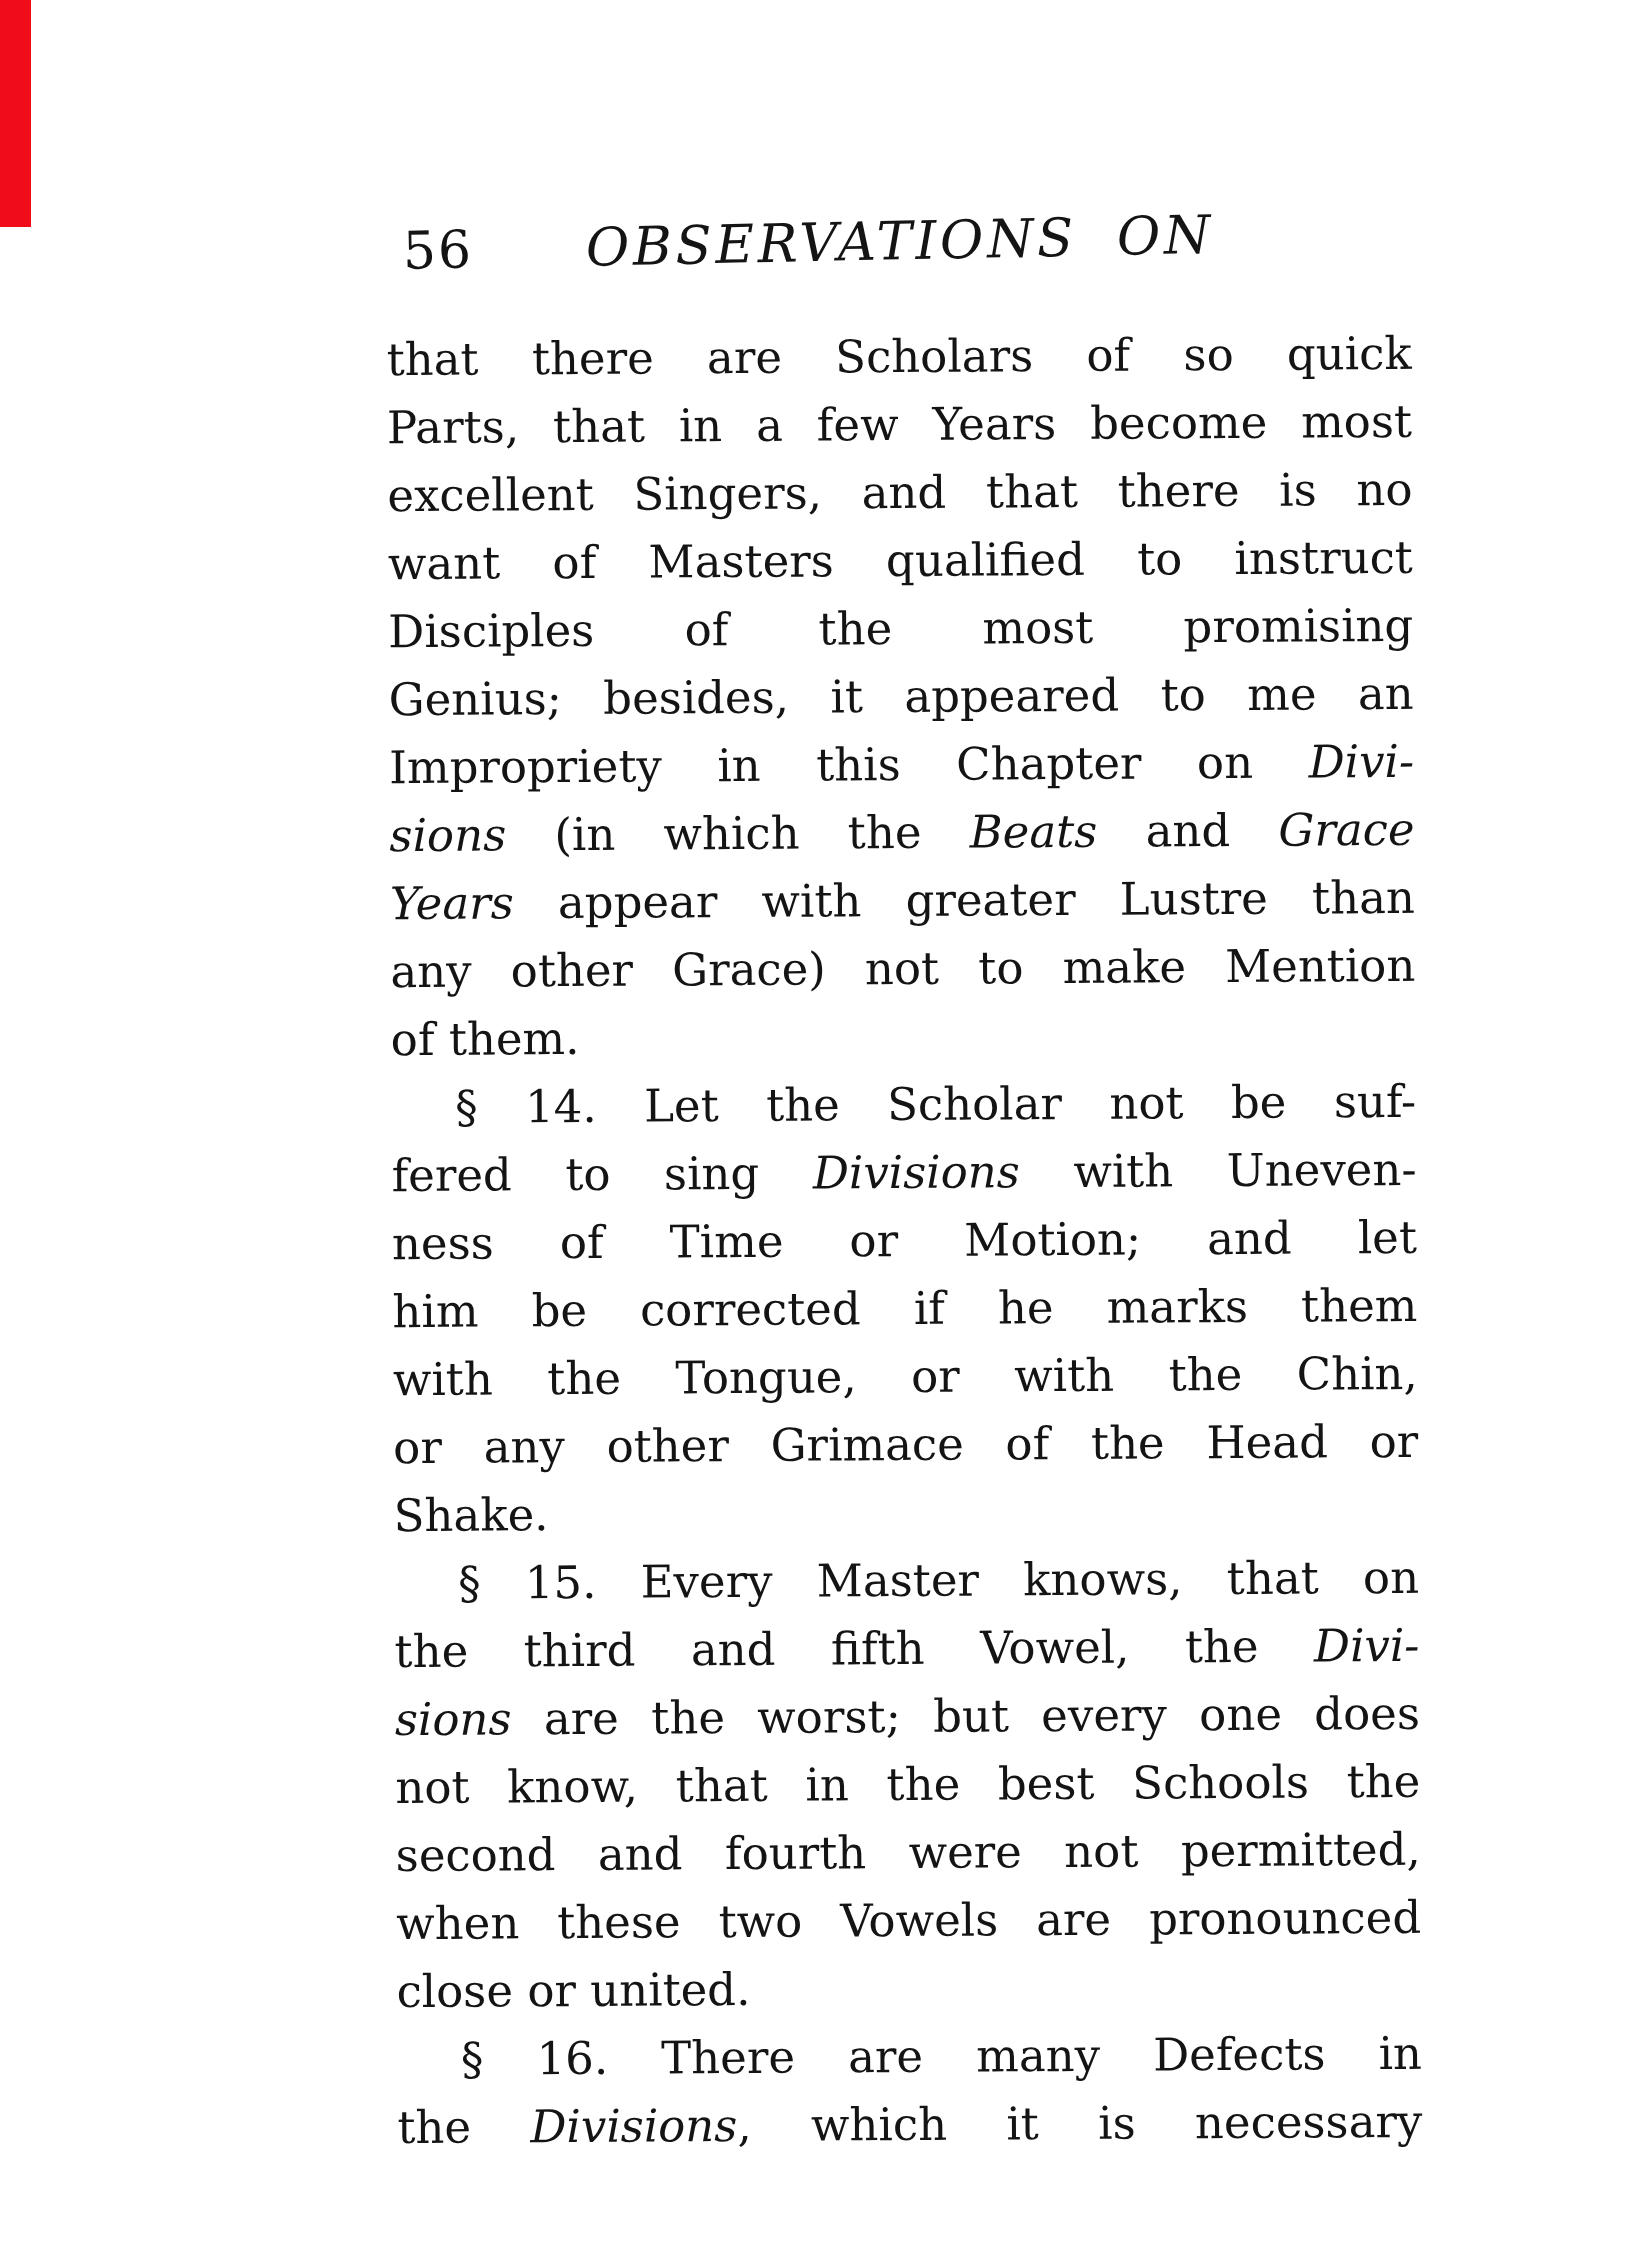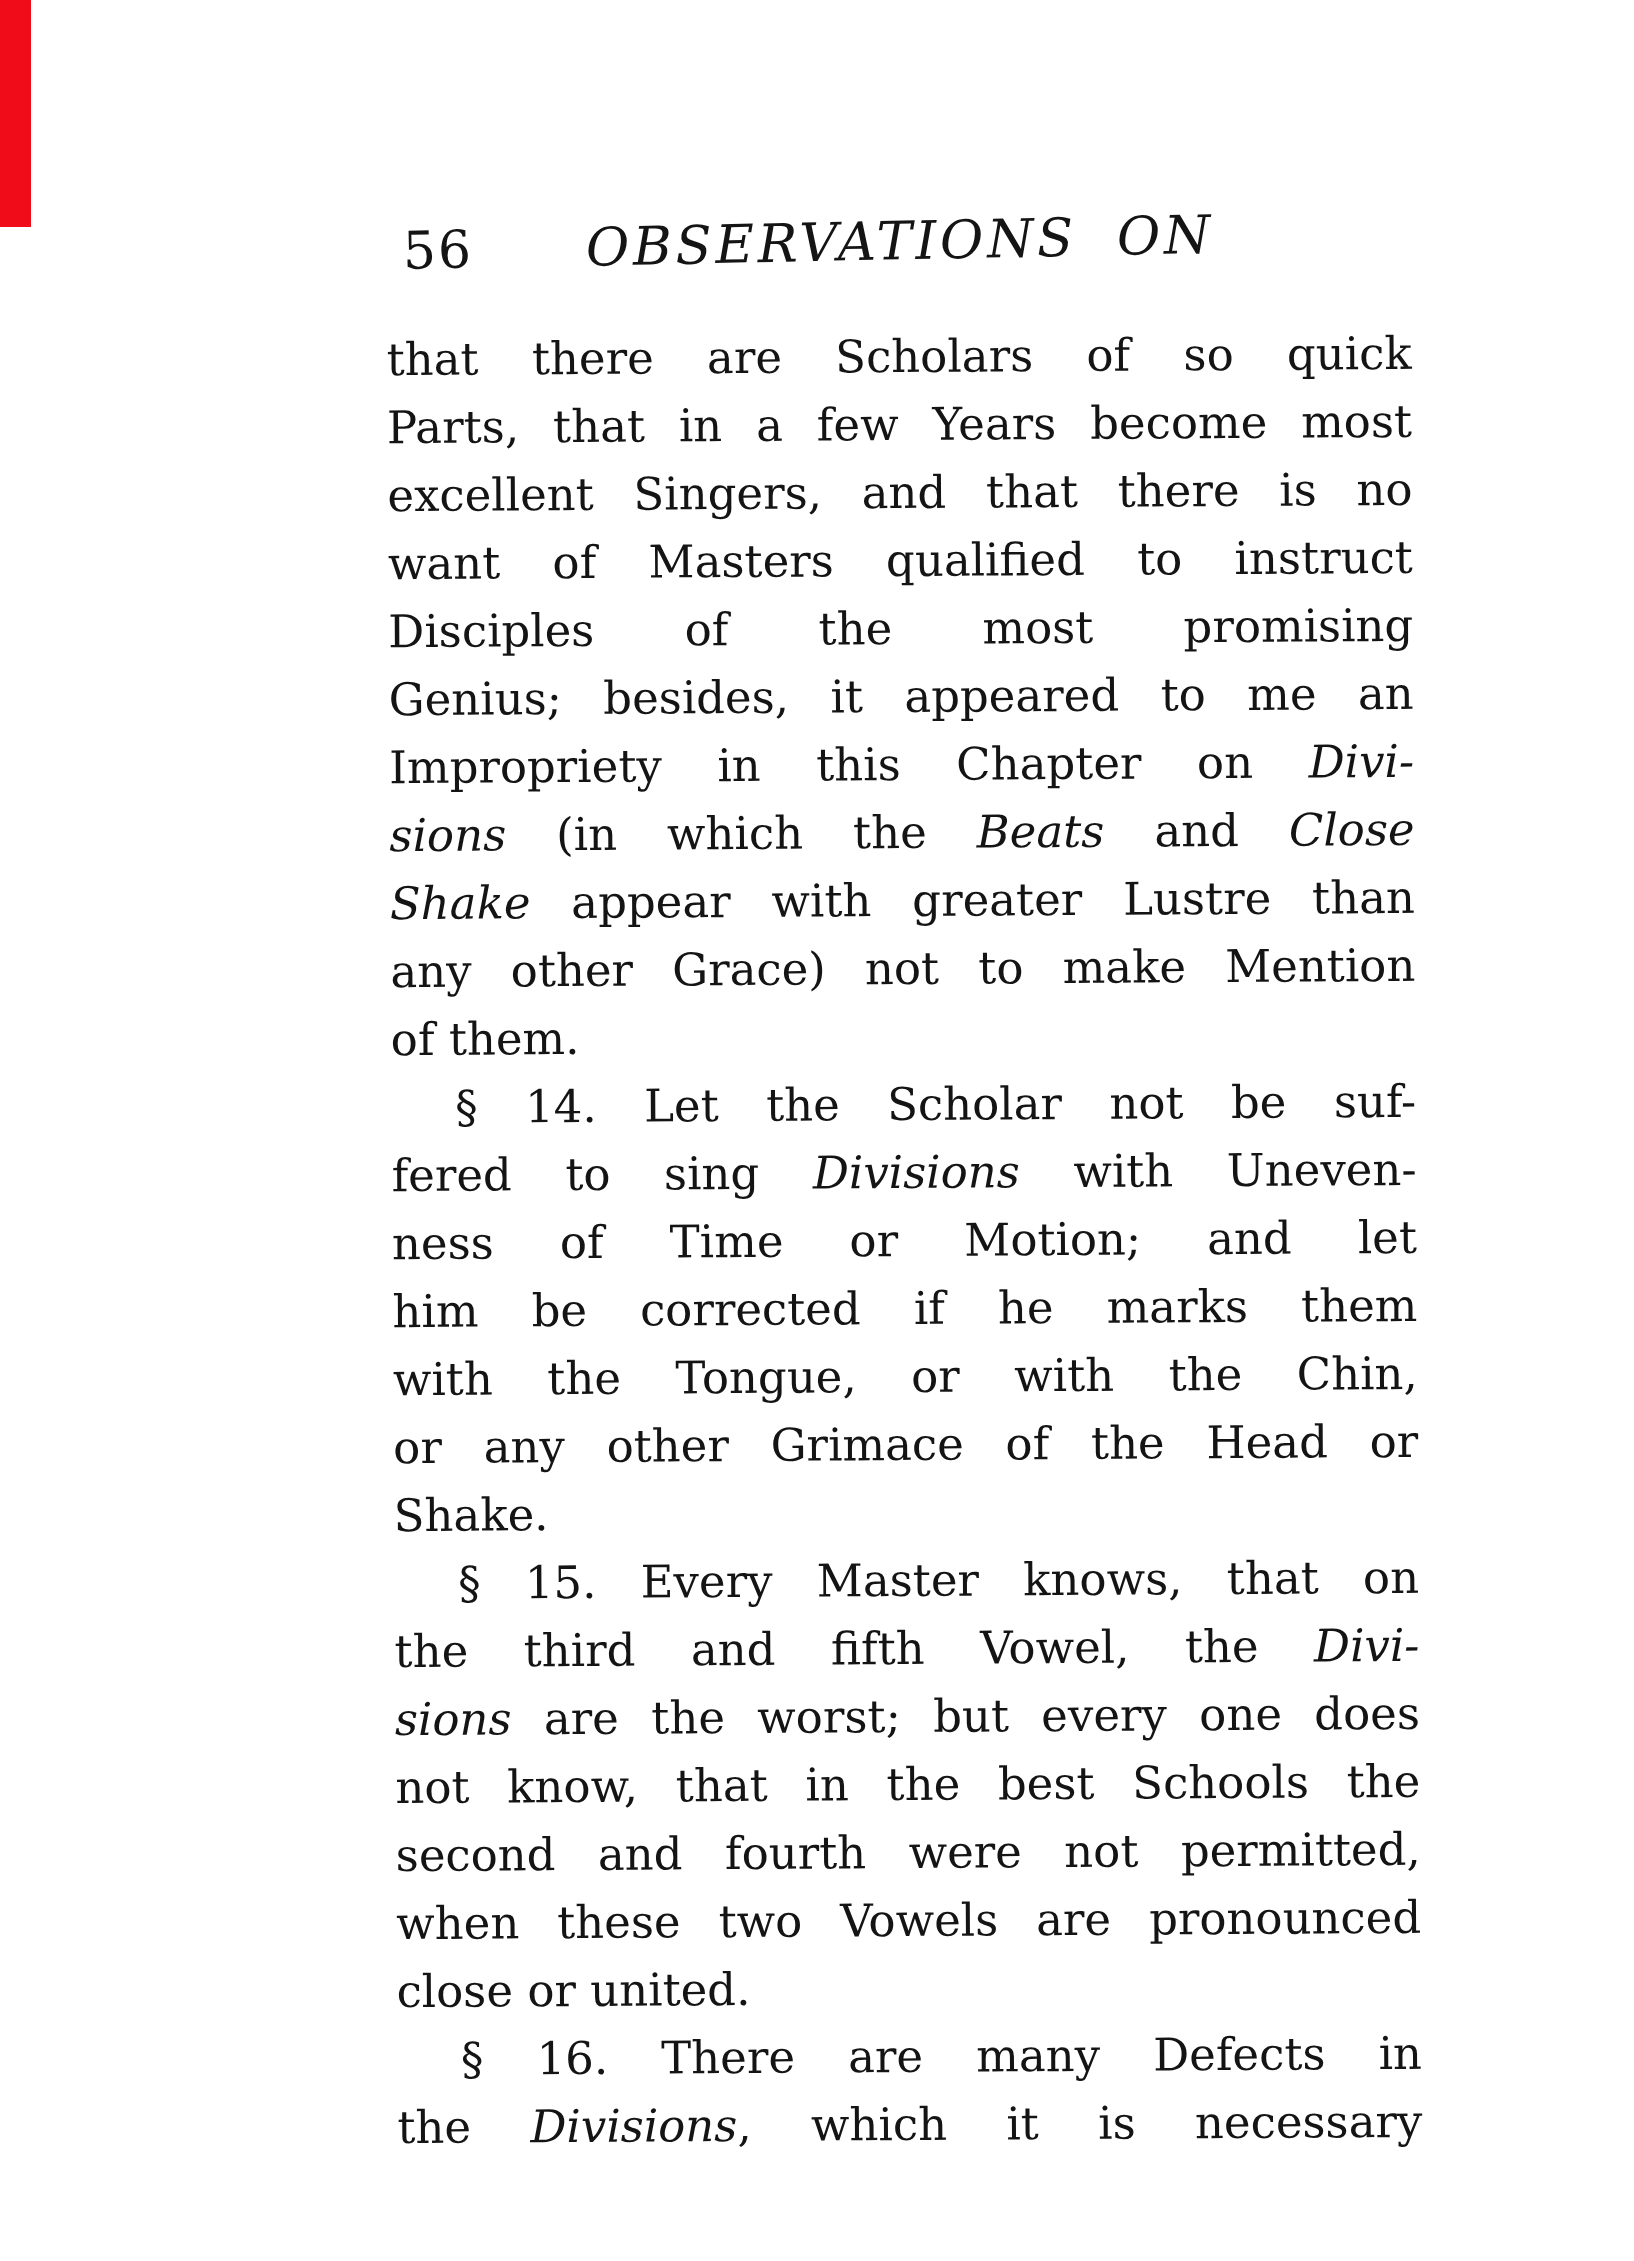--- a/index.html
+++ b/index.html
@@ -77,22 +77,22 @@
   </div>
 
   <div class="body-text">
       <div class="line"><span>that there are Scholars of so quick</span></div>
       <div class="line"><span>Parts, that in a few Years become most</span></div>
       <div class="line"><span>excellent Singers, and that there is no</span></div>
       <div class="line"><span>want of Masters qualified to instruct</span></div>
       <div class="line"><span>Disciples of the most promising</span></div>
       <div class="line"><span>Genius; besides, it appeared to me an</span></div>
       <div class="line"><span>Impropriety in this Chapter on </span><em>Divi-</em></div>
-      <div class="line"><em>sions</em><span> (in which the </span><em>Beats</em><span> and </span><em>Close</em></div>
-      <div class="line"><em>Shake</em><span> appear with greater Lustre than</span></div>
+      <div class="line"><em>sions</em><span> (in which the </span><em>Beats</em><span> and </span><em>Grace</em></div>
+      <div class="line"><em>Years</em><span> appear with greater Lustre than</span></div>
       <div class="line"><span>any other Grace) not to make Mention</span></div>
       <div class="line endline"><span>of them.</span></div>
       <div class="line indent"><span>§ 14. Let the Scholar not be suf-</span></div>
       <div class="line"><span>fered to sing </span><em>Divisions</em><span> with Uneven-</span></div>
       <div class="line"><span>ness of Time or Motion; and let</span></div>
       <div class="line"><span>him be corrected if he marks them</span></div>
       <div class="line"><span>with the Tongue, or with the Chin,</span></div>
       <div class="line"><span>or any other Grimace of the Head or</span></div>
       <div class="line endline"><span>Shake.</span></div>
       <div class="line indent"><span>§ 15. Every Master knows, that on</span></div>

